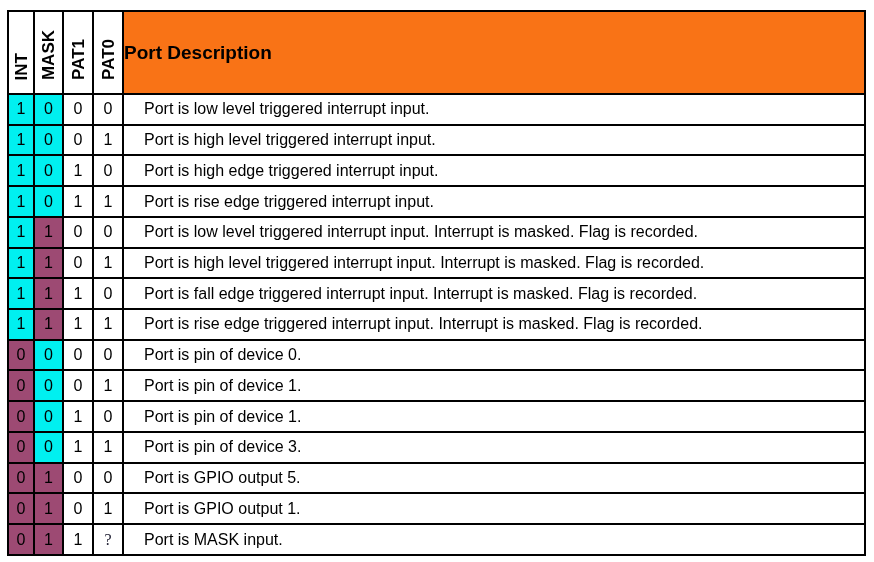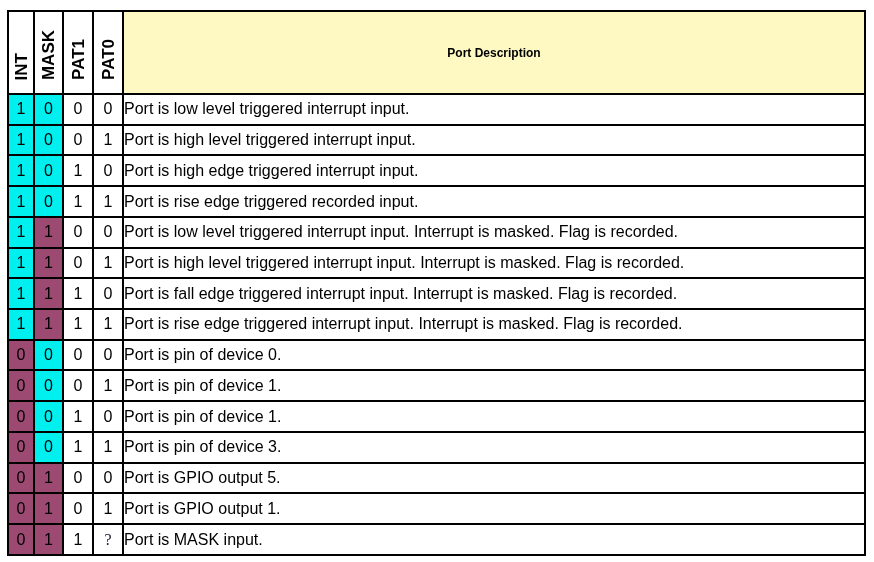--- a/index.html
+++ b/index.html
@@ -35,37 +35,37 @@
   .vtext {
     display: inline-block;
     writing-mode: vertical-rl;
     transform: rotate(180deg);
     font-weight: bold;
     font-size: 17px;
     line-height: 1;
     white-space: nowrap;
   }
   th.desc-header {
-    text-align: center;
+    text-align: left;
     vertical-align: middle;
     font-weight: bold;
-    font-size: 12px;
-    background: #fef9c3;
+    font-size: 19px;
+    background: #f97316;
   }
   tbody td {
     font-size: 16px;
     vertical-align: middle;
     background: #FFFFFF;
   }
   td.bit {
     text-align: center;
   }
   td.desc {
     text-align: left;
-    padding-left: 0;
+    padding-left: 20px;
   }
   td.q {
     font-family: "Liberation Serif", serif;
     color: #1a1a2e;
   }
 </style>
 </head>
 <body>
 
 <table class="port-table">
@@ -113,21 +113,21 @@
         <td class="bit" style="background: rgb(0, 240, 240);">0</td>
         <td class="bit">1</td>
         <td class="bit">0</td>
         <td class="desc">Port is high edge triggered interrupt input.</td>
       </tr>
       <tr>
         <td class="bit" style="background: rgb(0, 240, 240);">1</td>
         <td class="bit" style="background: rgb(0, 240, 240);">0</td>
         <td class="bit">1</td>
         <td class="bit">1</td>
-        <td class="desc">Port is rise edge triggered recorded input.</td>
+        <td class="desc">Port is rise edge triggered interrupt input.</td>
       </tr>
       <tr>
         <td class="bit" style="background: rgb(0, 240, 240);">1</td>
         <td class="bit" style="background: rgb(157, 74, 115);">1</td>
         <td class="bit">0</td>
         <td class="bit">0</td>
         <td class="desc">Port is low level triggered interrupt input. Interrupt is masked. Flag is recorded.</td>
       </tr>
       <tr>
         <td class="bit" style="background: rgb(0, 240, 240);">1</td>

